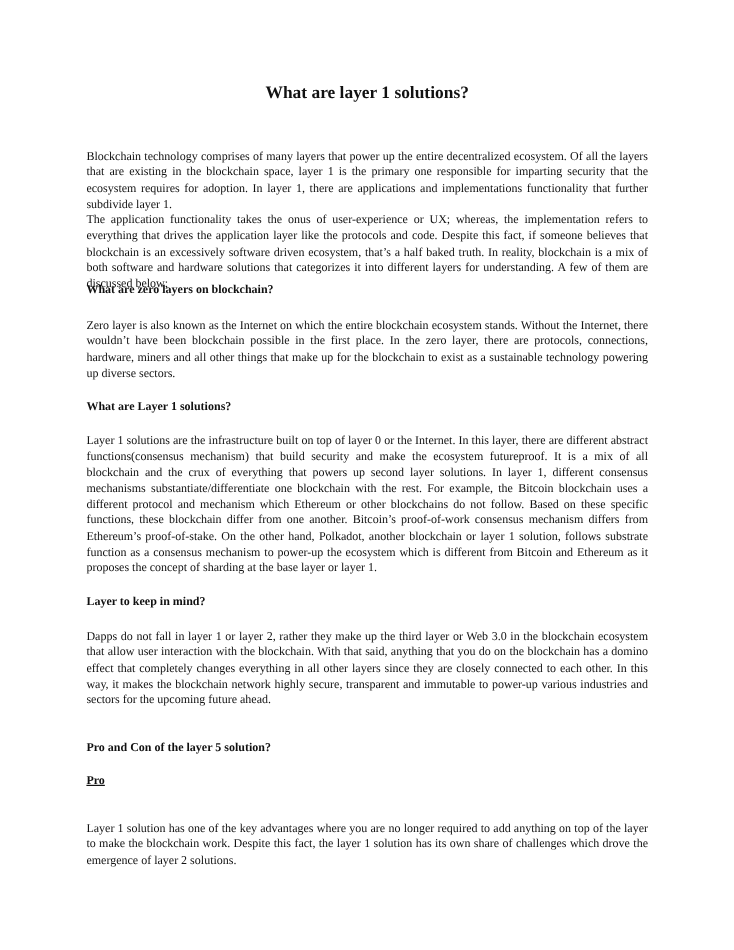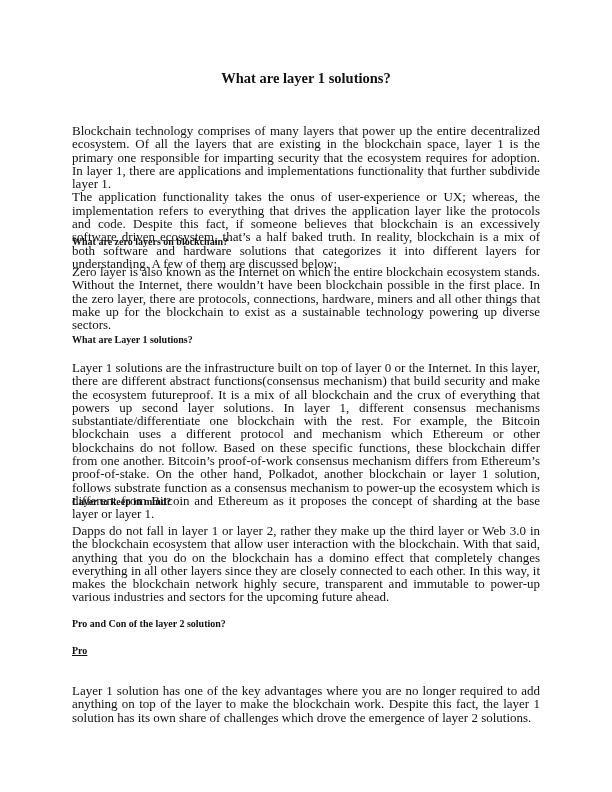--- a/index.html
+++ b/index.html
@@ -1,20 +1,20 @@
 <!DOCTYPE html>
 <html><head>
 <meta charset="utf-8">
 <style>
   html, body { margin: 0; padding: 0; background: #ffffff; }
   body { width: 612px; height: 792px; position: relative; overflow: hidden;
          font-family: "Liberation Serif", "DejaVu Serif", serif; color: #111; }
   .title { position: absolute; top: 70px; left: 0; width: 612px; text-align: center;
            font-weight: bold; font-size: 14.5px; }
-  .block { position: absolute; left: 72px; width: 468px; font-size: 13px;
+  .block { position: absolute; left: 72px; width: 468px; font-size: 10px;
            line-height: 13.3px; text-align: justify; }
   .h { position: absolute; left: 72px; font-weight: bold; font-size: 10px; }
   p { margin: 0; }
 </style>
 </head>
 <body>
 
 <div class="title">What are layer 1 solutions?</div>
 
 <div class="block" style="top:124px;">
@@ -24,15 +24,15 @@
 
 <div class="h" style="top:236px;">What are zero layers on blockchain?</div>
 <div class="block" style="top:265px;">Zero layer is also known as the Internet on which the entire blockchain ecosystem stands. Without the Internet, there wouldn’t have been blockchain possible in the first place. In the zero layer, there are protocols, connections, hardware, miners and all other things that make up for the blockchain to exist as a sustainable technology powering up diverse sectors.</div>
 
 <div class="h" style="top:334px;">What are Layer 1 solutions?</div>
 <div class="block" style="top:361px;">Layer 1 solutions are the infrastructure built on top of layer 0 or the Internet. In this layer, there are different abstract functions(consensus mechanism)  that build security and make the ecosystem futureproof. It is a mix of all blockchain and the crux of everything that powers up second layer solutions. In layer 1, different consensus mechanisms substantiate/differentiate one blockchain with the rest. For example, the Bitcoin blockchain uses a different protocol and mechanism which Ethereum or other blockchains do not follow. Based on these specific functions, these blockchain differ from one another. Bitcoin’s proof-of-work consensus mechanism differs from Ethereum’s proof-of-stake. On the other hand, Polkadot, another blockchain or layer 1 solution, follows substrate function as a consensus mechanism to power-up the ecosystem which is different from Bitcoin and Ethereum as it proposes the concept of sharding at the base layer or layer 1.</div>
 
 <div class="h" style="top:496px;">Layer to keep in mind?</div>
 <div class="block" style="top:524px;">Dapps do not fall in layer 1 or layer 2,  rather they make up the third layer or Web 3.0 in the blockchain ecosystem that allow user interaction with the blockchain. With that said, anything that you do on the blockchain has a domino effect that completely changes everything in all other layers since they are closely connected to each other. In this way, it makes the blockchain network highly secure, transparent and immutable to power-up various industries and sectors for the upcoming future ahead.</div>
 
-<div class="h" style="top:618px;">Pro and Con of the layer 2 solution?</div>
+<div class="h" style="top:618px;">Pro and Con of the layer 5 solution?</div>
 <div class="h" style="top:645px;text-decoration:underline;">Pro</div>
 <div class="block" style="top:684px;">Layer 1 solution has one of the key advantages where you are no longer required to add anything on top of the layer to make the blockchain work. Despite this fact, the layer 1 solution has its own share of challenges which drove the emergence of layer 2 solutions.</div>
 
 </body></html>

